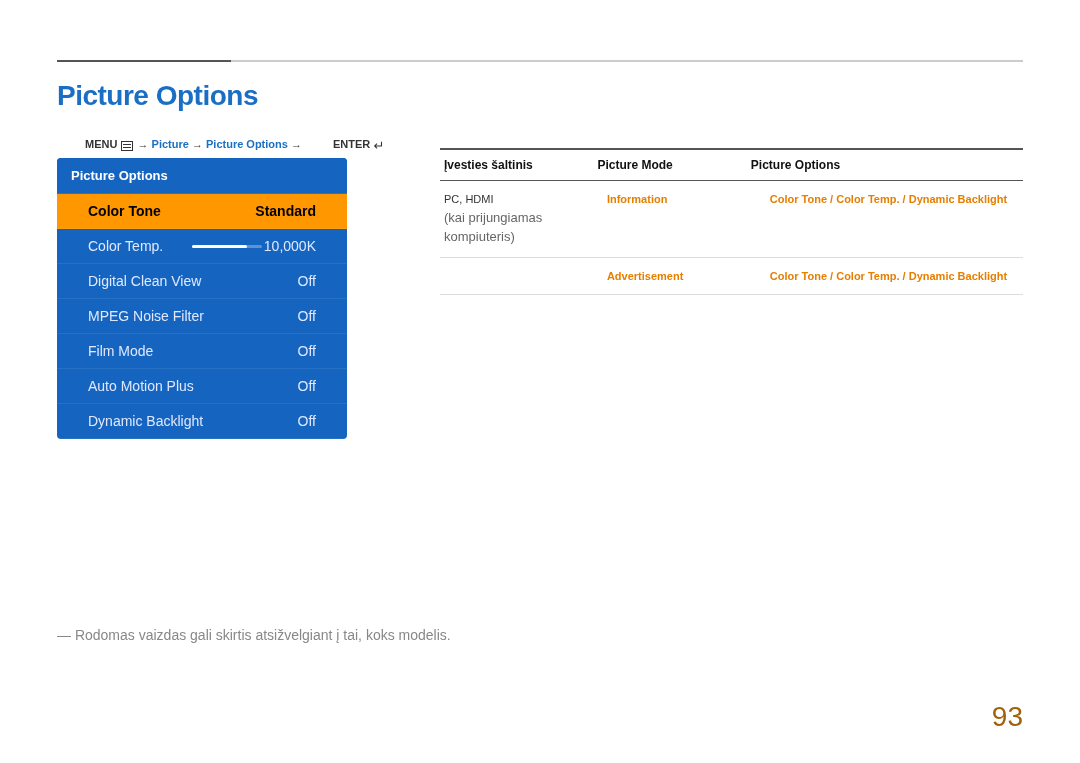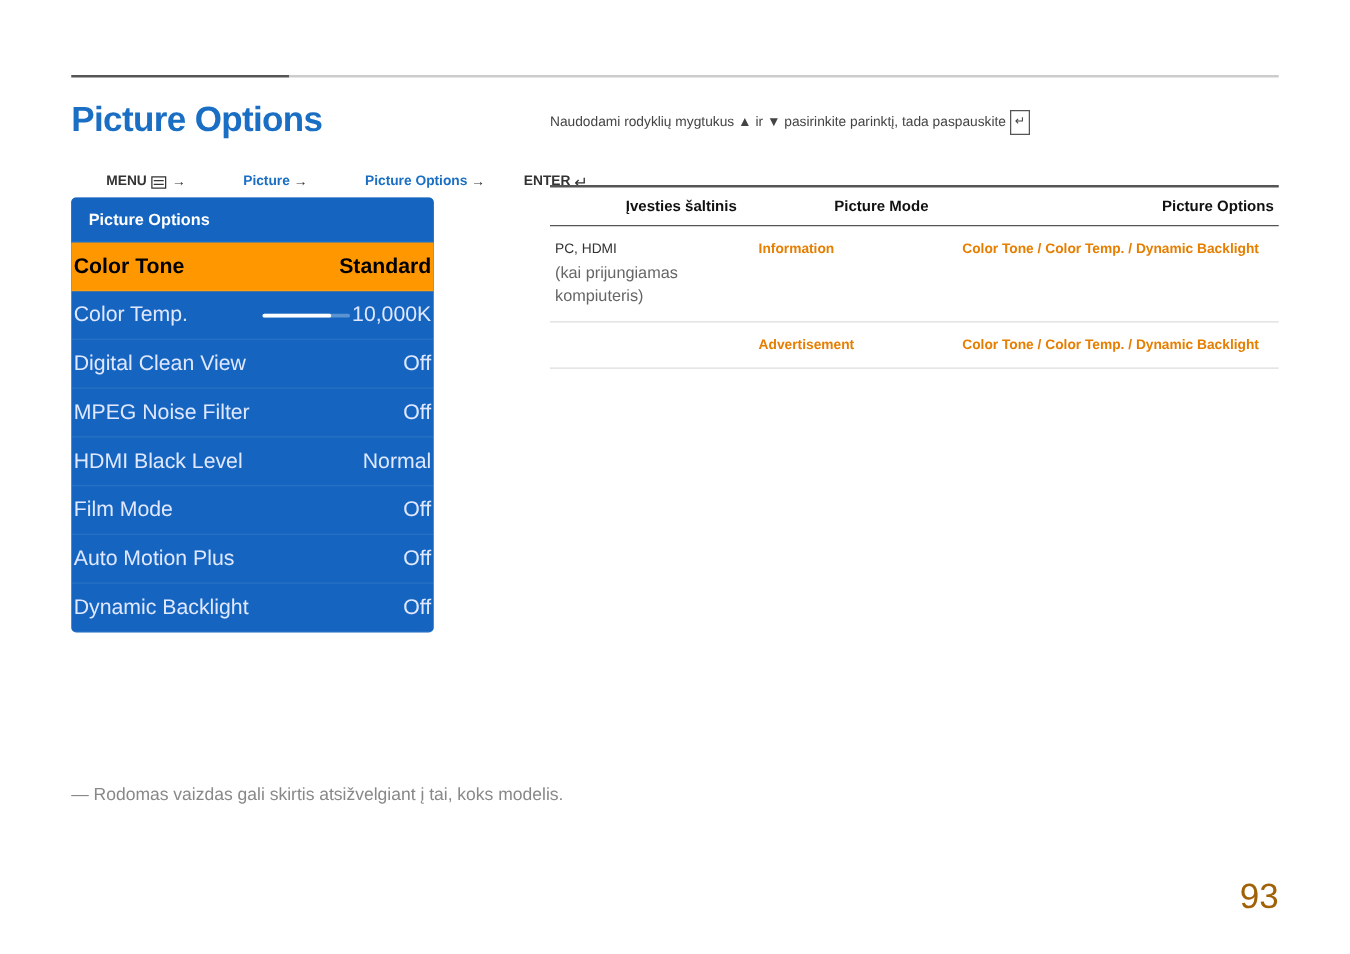--- a/index.html
+++ b/index.html
@@ -32,21 +32,21 @@
     }
 
     .menu-path {
       position: absolute;
       top: 138px;
       left: 57px;
       font-size: 11px;
       color: #333;
     }
     .menu-path .bold { font-weight: bold; padding-left: 28px; }
-    .menu-path .blue { color: #1a6fc4; font-weight: bold; margin-left: 43px; }
+    .menu-path .blue { color: #1a6fc4; font-weight: bold; }
 
     
     .menu-icon {
       display: inline-block;
       width: 12px;
       height: 10px;
       border: 1.5px solid #333;
       vertical-align: middle;
       margin: 0 1px;
       position: relative;
@@ -89,22 +89,22 @@
       padding: 10px 14px;
       font-size: 13px;
       font-weight: bold;
       border-bottom: 1px solid #1976d2;
     }
 
     .panel-item {
       display: flex;
       justify-content: space-between;
       align-items: center;
-      padding: 9px 2px;
-      font-size: 17px;
+      padding: 9px 31px;
+      font-size: 14px;
       color: #e0e8ff;
       border-bottom: 1px solid rgba(255,255,255,0.08);
     }
 
     .panel-item.selected {
       background: #ff9800;
       color: #000;
       font-weight: bold;
     }
 
@@ -153,21 +153,20 @@
       right: 57px;
     }
 
     .table-header {
       display: grid;
       grid-template-columns: 1fr 1fr 1.8fr;
       border-top: 2px solid #555;
       border-bottom: 1px solid #555;
       padding: 6px 0;
       margin-bottom: 0;
-      text-align: right;
     }
 
     .table-header .col-head {
       font-size: 12px;
       font-weight: bold;
       color: #111;
       padding: 2px 4px;
     }
 
     .table-row {
@@ -274,43 +273,38 @@
   <div class="panel-item">
     <span class="item-label">Digital Clean View</span>
     <span class="item-value">Off</span>
   </div>
 
   <div class="panel-item">
     <span class="item-label">MPEG Noise Filter</span>
     <span class="item-value">Off</span>
   </div>
 
-  <div class="panel-item">
-    <span class="item-label">HDMI Black Level</span>
-    <span class="item-value">Normal</span>
-  </div>
 
   <div class="panel-item">
     <span class="item-label">Film Mode</span>
     <span class="item-value">Off</span>
   </div>
 
   <div class="panel-item">
     <span class="item-label">Auto Motion Plus</span>
     <span class="item-value">Off</span>
   </div>
 
   <div class="panel-item">
     <span class="item-label">Dynamic Backlight</span>
     <span class="item-value">Off</span>
   </div>
 </div>
 
 <div class="instructions">
-  <div>Naudodami rodyklių mygtukus ▲ ir ▼ pasirinkite parinktį, tada paspauskite <span style="display:inline-block;border:1.5px solid #555;padding:0 3px;font-size:10px;vertical-align:middle;">↵</span></div>
 </div>
 
 <div class="table-container">
   <div class="table-header">
     <div class="col-head">Įvesties šaltinis</div>
     <div class="col-head">Picture Mode</div>
     <div class="col-head">Picture Options</div>
   </div>
 
   <div class="table-row">

